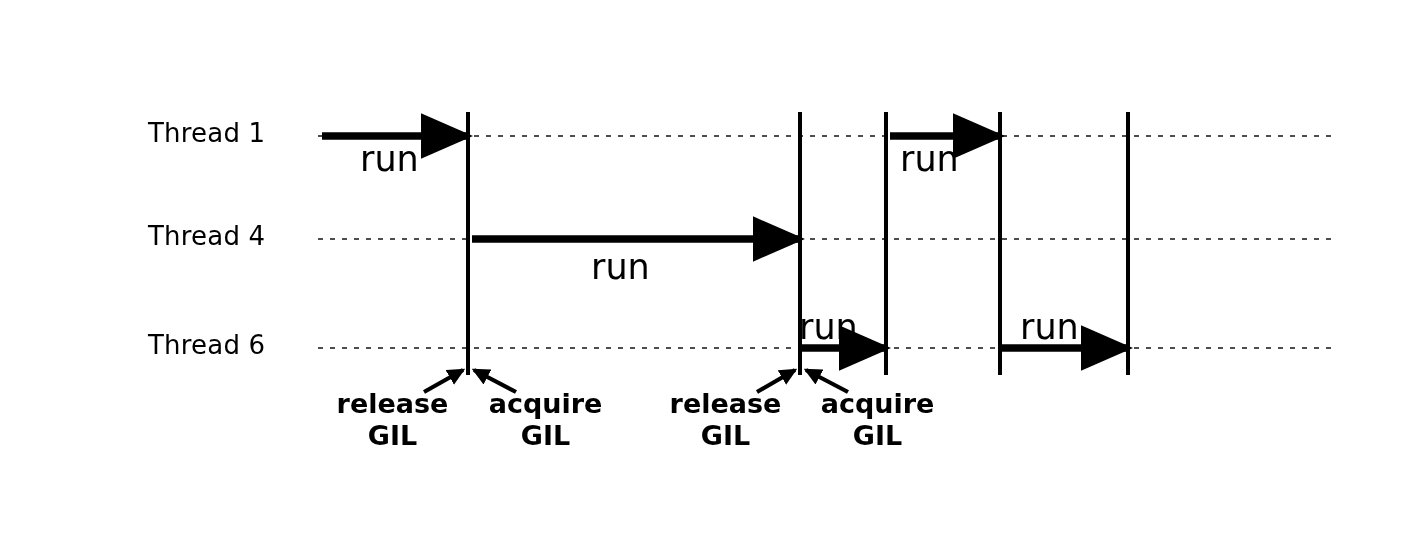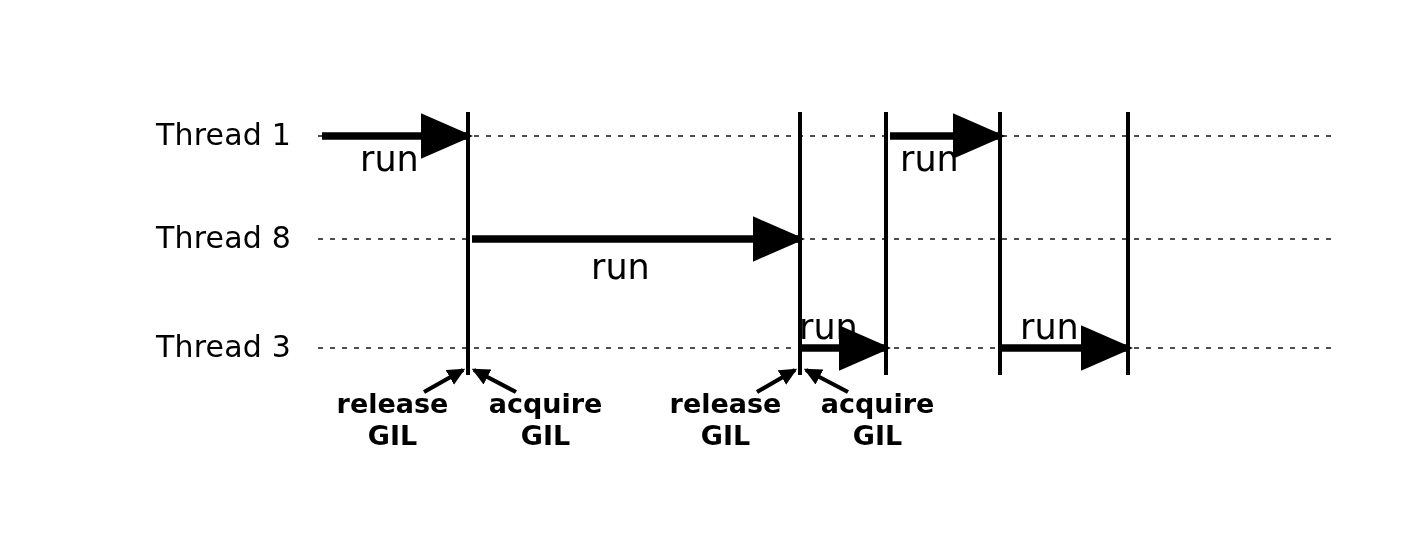--- a/index.html
+++ b/index.html
@@ -20,26 +20,25 @@
   }
   #diagram-svg {
     position: absolute;
     left: 0;
     top: 0;
     width: 1412px;
     height: 535px;
   }
   .thread-label {
     position: absolute;
-    font-size: 30px;
+    font-size: 26px;
     line-height: 1;
     letter-spacing: 0.2px;
     color: #000000;
     white-space: nowrap;
-    margin-left: 8px;
   }
   .run-label {
     position: absolute;
     font-size: 35px;
     line-height: 1;
     color: #000000;
     white-space: nowrap;
     text-align: left;
   }
   .gil-label {
@@ -92,22 +91,22 @@
     <g id="gil-arrow-lines">
         <line x1="424" y1="392" x2="463" y2="370" stroke="#000000" stroke-width="4.2" marker-end="url(#arrowhead-thin)"></line>
         <line x1="516" y1="392" x2="474" y2="370" stroke="#000000" stroke-width="4.2" marker-end="url(#arrowhead-thin)"></line>
         <line x1="757" y1="392" x2="795" y2="370" stroke="#000000" stroke-width="4.2" marker-end="url(#arrowhead-thin)"></line>
         <line x1="848" y1="392" x2="806" y2="370" stroke="#000000" stroke-width="4.2" marker-end="url(#arrowhead-thin)"></line>
       </g>
   </svg>
 
   <div id="thread-labels">
       <div class="thread-label" style="left: 148px; top: 120px;">Thread 1</div>
-      <div class="thread-label" style="left: 148px; top: 223px;">Thread 8</div>
-      <div class="thread-label" style="left: 148px; top: 332px;">Thread 3</div>
+      <div class="thread-label" style="left: 148px; top: 223px;">Thread 4</div>
+      <div class="thread-label" style="left: 148px; top: 332px;">Thread 6</div>
     </div>
   <div id="run-labels">
       <div class="run-label" style="left: 360px; top: 142px; width: 90px;">run</div>
       <div class="run-label" style="left: 591px; top: 250px; width: 90px;">run</div>
       <div class="run-label" style="left: 799px; top: 310px; width: 90px;">run</div>
       <div class="run-label" style="left: 900px; top: 142px; width: 90px;">run</div>
       <div class="run-label" style="left: 1020px; top: 310px; width: 90px;">run</div>
     </div>
   <div id="gil-labels">
       <div class="gil-label" style="left: 330px; top: 388px; width: 125px;">

